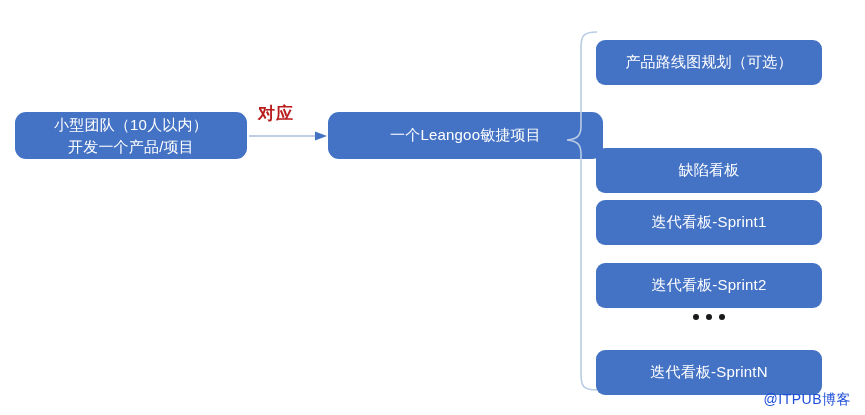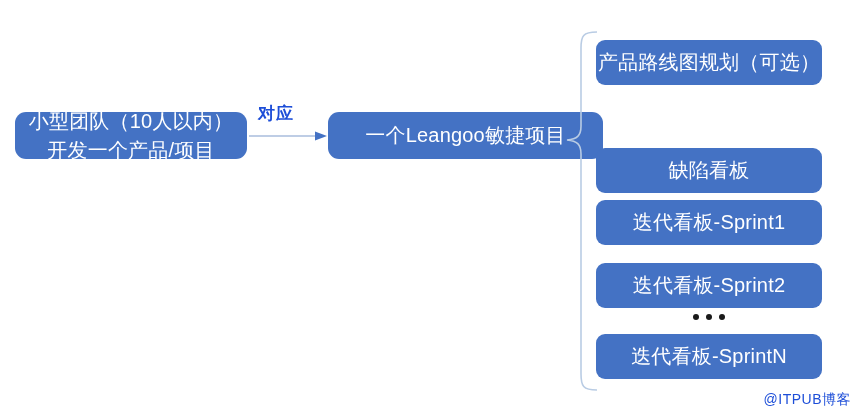--- a/index.html
+++ b/index.html
@@ -28,21 +28,21 @@
     position: absolute;
     box-sizing: border-box;
     background: #4472C4;
     border-radius: 9px;
     color: #ffffff;
     display: flex;
     align-items: center;
     justify-content: center;
     text-align: center;
     line-height: 1.35;
-    font-size: 20px;
+    font-size: 15px;
     letter-spacing: .2px;
     user-select: none;
   }
   .node.two-line {
     flex-direction: column;
     line-height: 1.45;
   }
 
   
   #node-team {
@@ -68,21 +68,21 @@
     left: 249px;
     top: 128px;
     width: 80px;
     height: 16px;
   }
   #arrow-label {
     position: absolute;
     left: 258px;
     top: 102px;
     font-size: 17px;
-    color: #1d4ed8;
+    color: #b91c1c;
     font-weight: 600;
     letter-spacing: 1px;
     white-space: nowrap;
   }
 
   
   #brace-group {
     position: absolute;
     left: 553px;
     top: 30px;
@@ -94,21 +94,21 @@
   .board-node {
     left: 596px;
     width: 226px;
     height: 45px;
   }
   #board-0 { top: 40px; }
   #board-1 { top: 94px; }
   #board-2 { top: 148px; }
   #board-3 { top: 200px; }
   #board-4 { top: 263px; }
-  #board-5 { top: 334px; }
+  #board-5 { top: 350px; }
 
   
   #boards-ellipsis {
     position: absolute;
     left: 596px;
     top: 305px;
     width: 226px;
     height: 24px;
     display: flex;
     align-items: center;

